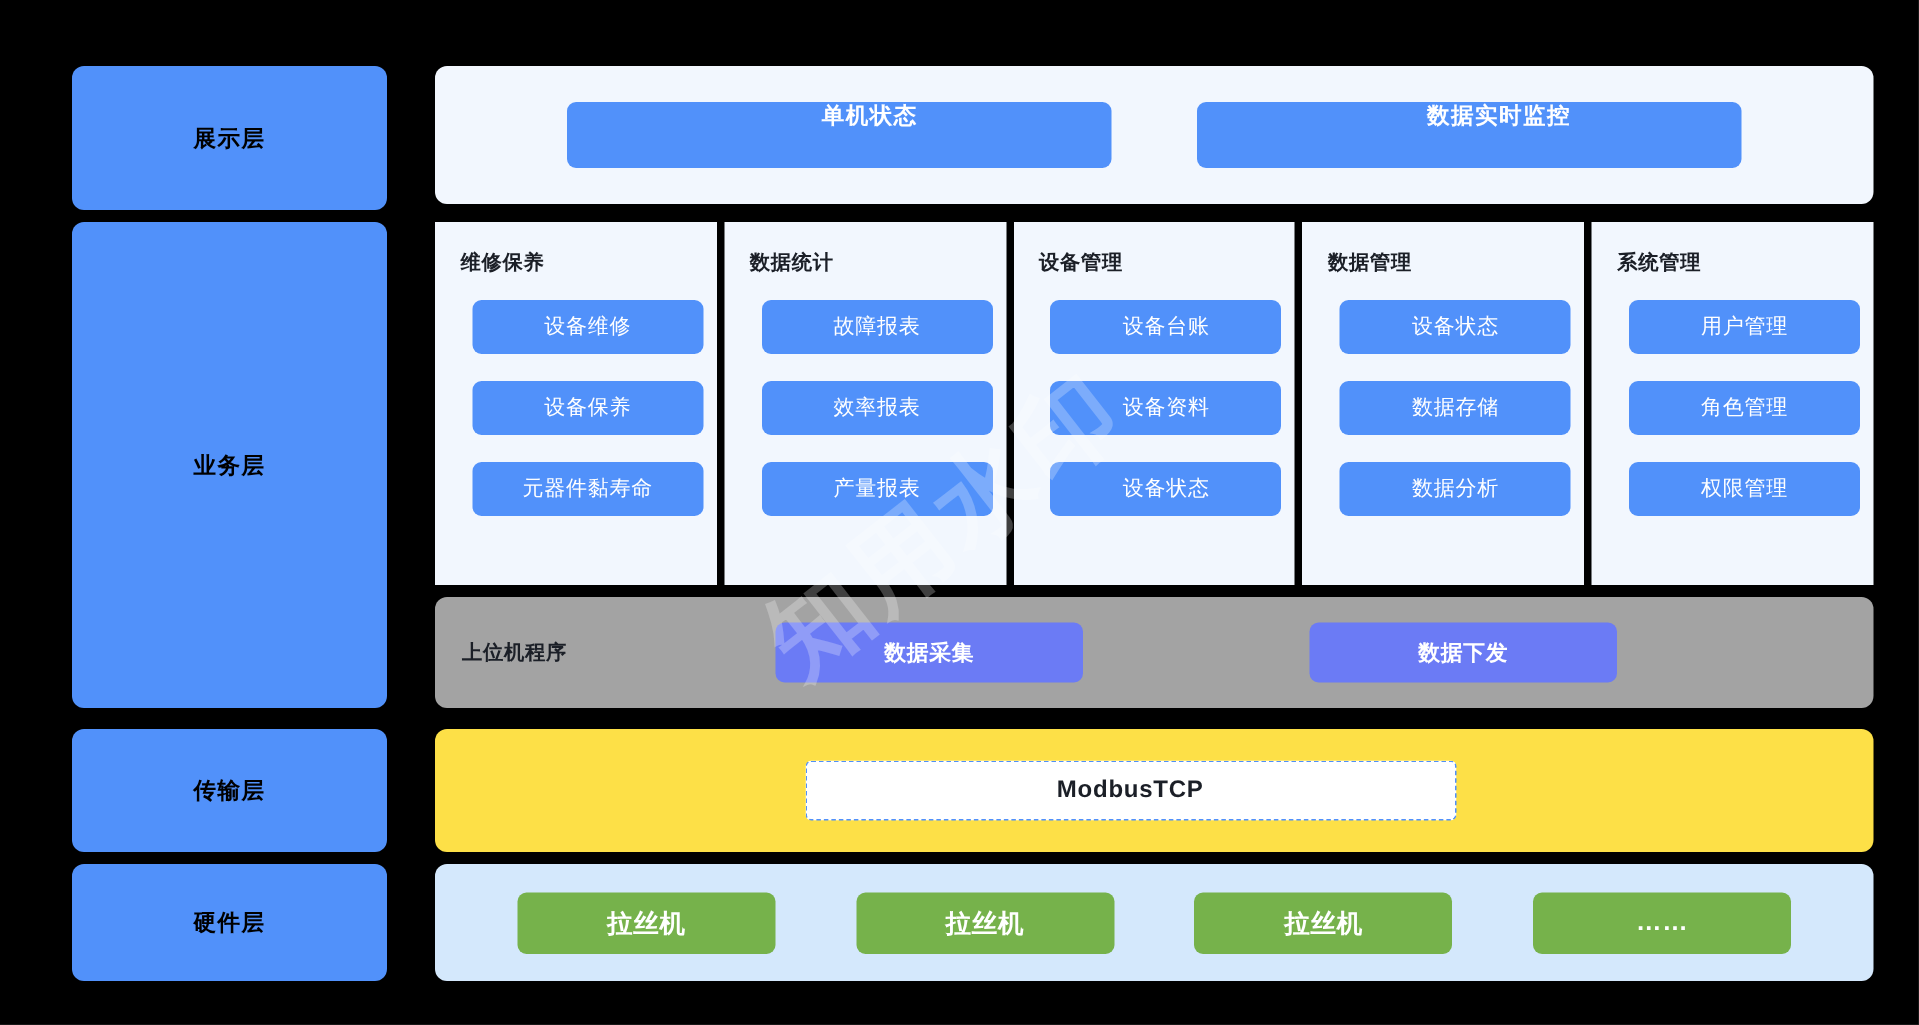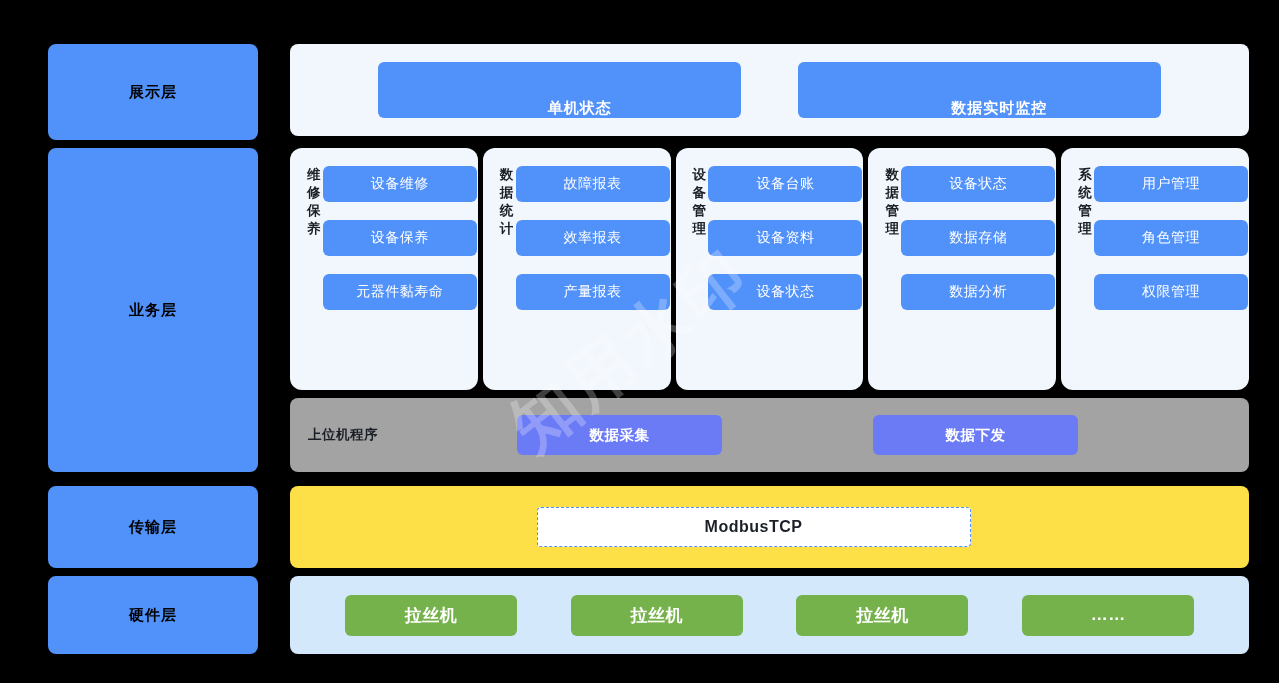--- a/index.html
+++ b/index.html
@@ -47,50 +47,50 @@
   #band-presentation {
     top: 44px; height: 92px;
     background: #F2F7FE;
     display: flex;
     align-items: center;
     justify-content: space-around;
     padding: 0 60px;
   }
   .big-btn {
     width: 363px;
-    height: 56px;
+    height: 44px;
     background: #5191FA;
     border-radius: 6px;
     color: #fff;
     font-size: 15px;
     font-weight: bold;
     display: flex;
-    align-items: flex-end;
+    align-items: flex-start;
     justify-content: center;
     letter-spacing: 1px;
     padding-left: 40px;
   }
 
   
   #columns-row {
     position: absolute;
     left: 290px;
     top: 148px;
     width: 959px;
     height: 242px;
     display: flex;
     gap: 5px;
   }
   .col-card {
     flex: 1;
     background: #F2F7FE;
-    border-radius: 12px;
+    border-radius: 0;
     padding: 18px 1px 0 17px;
     display: flex;
-    flex-direction: row;
+    flex-direction: column;
   }
   .col-title {
     font-size: 13.5px;
     font-weight: bold;
     color: #1b1f27;
     margin-bottom: 16px;
     letter-spacing: 0.5px;
   }
   .col-items {
     display: flex;

